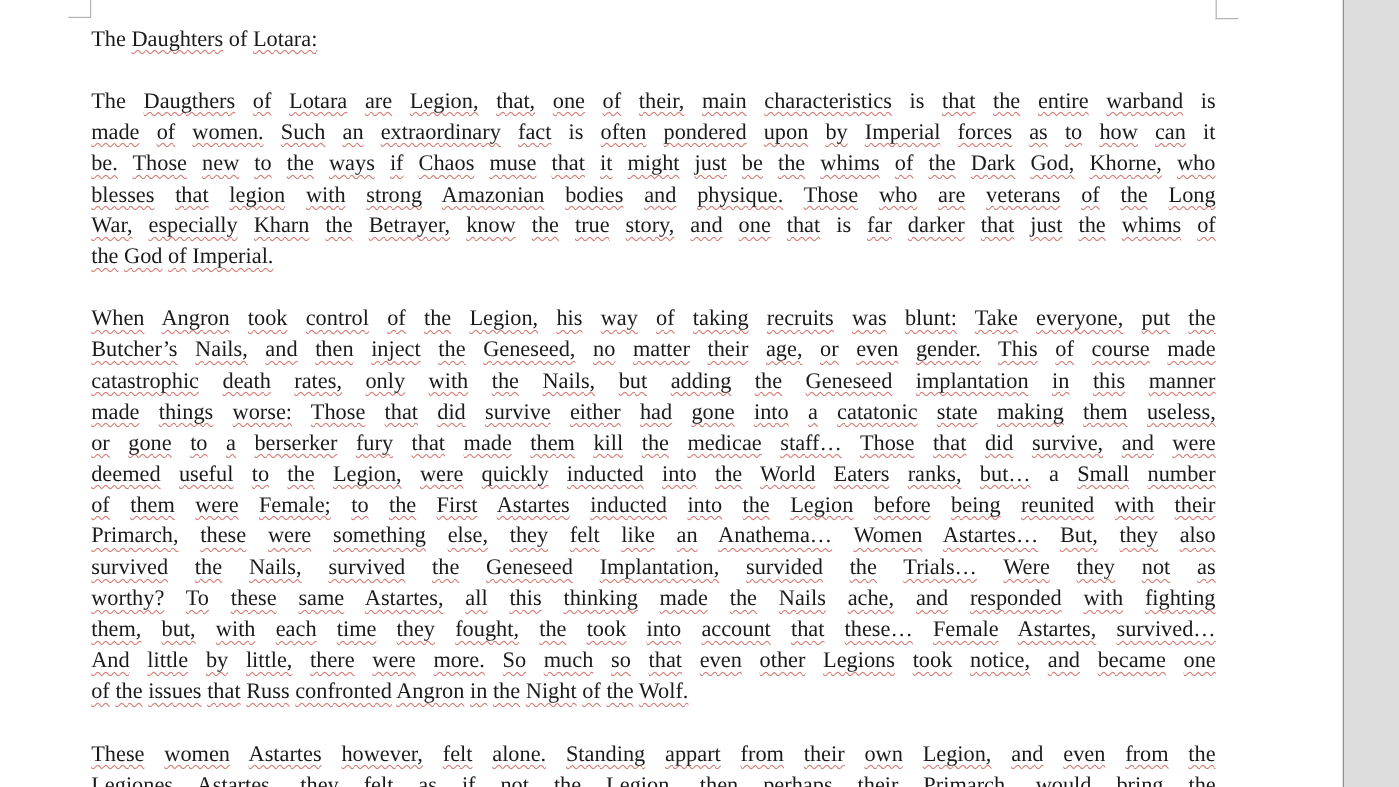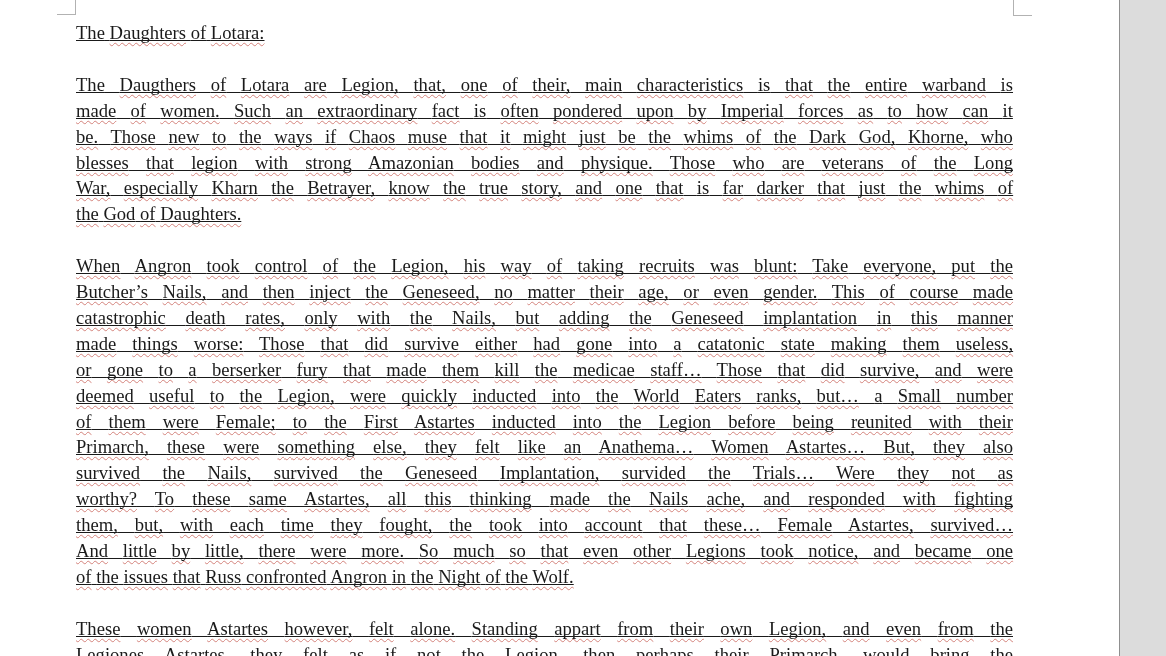--- a/index.html
+++ b/index.html
@@ -43,21 +43,21 @@
   }
   .content {
     position: absolute; left: 76px; top: 20px;
     width: 937px;
     color: var(--text);
     font-size: 18.6px;
     line-height: 25.9px;
   }
   .para { margin: 0 0 25.9px 0; }
   .para:last-child { margin-bottom: 0; }
-  .line { text-align: left; white-space: nowrap; text-decoration: underline; }
+  .line { text-align: left; white-space: nowrap; }
   .line.j { text-align: justify; text-align-last: justify; white-space: normal; }
   .w { }
   .sp {
     text-decoration-line: underline;
     text-decoration-style: wavy;
     text-decoration-color: var(--squig);
     text-decoration-thickness: 1px;
     text-underline-offset: 3px;
     text-decoration-skip-ink: none;
   }
@@ -71,21 +71,21 @@
   <div class="content" id="content">
       <div class="para">
         <div class="line"><span class="w">The</span> <span class="w sp">Daughters</span> <span class="w">of</span> <span class="w sp">Lotara:</span></div>
       </div>
       <div class="para">
         <div class="line j"><span class="w">The</span> <span class="w sp">Daugthers</span> <span class="w sp">of</span> <span class="w sp">Lotara</span> <span class="w sp">are</span> <span class="w sp">Legion,</span> <span class="w sp">that,</span> <span class="w sp">one</span> <span class="w sp">of</span> <span class="w sp">their,</span> <span class="w sp">main</span> <span class="w sp">characteristics</span> <span class="w">is</span> <span class="w sp">that</span> <span class="w sp">the</span> <span class="w sp">entire</span> <span class="w sp">warband</span> <span class="w">is</span></div>
         <div class="line j"><span class="w sp">made</span> <span class="w sp">of</span> <span class="w sp">women.</span> <span class="w sp">Such</span> <span class="w sp">an</span> <span class="w sp">extraordinary</span> <span class="w sp">fact</span> <span class="w">is</span> <span class="w sp">often</span> <span class="w sp">pondered</span> <span class="w sp">upon</span> <span class="w sp">by</span> <span class="w sp">Imperial</span> <span class="w sp">forces</span> <span class="w sp">as</span> <span class="w sp">to</span> <span class="w sp">how</span> <span class="w sp">can</span> <span class="w">it</span></div>
         <div class="line j"><span class="w sp">be.</span> <span class="w sp">Those</span> <span class="w sp">new</span> <span class="w sp">to</span> <span class="w sp">the</span> <span class="w sp">ways</span> <span class="w sp">if</span> <span class="w sp">Chaos</span> <span class="w sp">muse</span> <span class="w sp">that</span> <span class="w sp">it</span> <span class="w sp">might</span> <span class="w sp">just</span> <span class="w sp">be</span> <span class="w sp">the</span> <span class="w sp">whims</span> <span class="w sp">of</span> <span class="w sp">the</span> <span class="w sp">Dark</span> <span class="w sp">God,</span> <span class="w sp">Khorne,</span> <span class="w sp">who</span></div>
         <div class="line j"><span class="w sp">blesses</span> <span class="w sp">that</span> <span class="w sp">legion</span> <span class="w sp">with</span> <span class="w sp">strong</span> <span class="w sp">Amazonian</span> <span class="w sp">bodies</span> <span class="w sp">and</span> <span class="w sp">physique.</span> <span class="w sp">Those</span> <span class="w sp">who</span> <span class="w sp">are</span> <span class="w sp">veterans</span> <span class="w sp">of</span> <span class="w sp">the</span> <span class="w sp">Long</span></div>
         <div class="line j"><span class="w sp">War,</span> <span class="w sp">especially</span> <span class="w sp">Kharn</span> <span class="w sp">the</span> <span class="w sp">Betrayer,</span> <span class="w sp">know</span> <span class="w sp">the</span> <span class="w sp">true</span> <span class="w sp">story,</span> <span class="w sp">and</span> <span class="w sp">one</span> <span class="w sp">that</span> <span class="w">is</span> <span class="w sp">far</span> <span class="w sp">darker</span> <span class="w sp">that</span> <span class="w sp">just</span> <span class="w sp">the</span> <span class="w sp">whims</span> <span class="w sp">of</span></div>
-        <div class="line"><span class="w sp">the</span> <span class="w sp">God</span> <span class="w sp">of</span> <span class="w sp">Daughters.</span></div>
+        <div class="line"><span class="w sp">the</span> <span class="w sp">God</span> <span class="w sp">of</span> <span class="w sp">Imperial.</span></div>
       </div>
       <div class="para">
         <div class="line j"><span class="w sp">When</span> <span class="w sp">Angron</span> <span class="w sp">took</span> <span class="w sp">control</span> <span class="w sp">of</span> <span class="w sp">the</span> <span class="w sp">Legion,</span> <span class="w sp">his</span> <span class="w sp">way</span> <span class="w sp">of</span> <span class="w sp">taking</span> <span class="w sp">recruits</span> <span class="w sp">was</span> <span class="w sp">blunt:</span> <span class="w sp">Take</span> <span class="w sp">everyone,</span> <span class="w sp">put</span> <span class="w sp">the</span></div>
         <div class="line j"><span class="w sp">Butcher’s</span> <span class="w sp">Nails,</span> <span class="w sp">and</span> <span class="w sp">then</span> <span class="w sp">inject</span> <span class="w sp">the</span> <span class="w sp">Geneseed,</span> <span class="w sp">no</span> <span class="w sp">matter</span> <span class="w sp">their</span> <span class="w sp">age,</span> <span class="w sp">or</span> <span class="w sp">even</span> <span class="w sp">gender.</span> <span class="w sp">This</span> <span class="w sp">of</span> <span class="w sp">course</span> <span class="w sp">made</span></div>
         <div class="line j"><span class="w sp">catastrophic</span> <span class="w sp">death</span> <span class="w sp">rates,</span> <span class="w sp">only</span> <span class="w sp">with</span> <span class="w sp">the</span> <span class="w sp">Nails,</span> <span class="w sp">but</span> <span class="w sp">adding</span> <span class="w sp">the</span> <span class="w sp">Geneseed</span> <span class="w sp">implantation</span> <span class="w sp">in</span> <span class="w sp">this</span> <span class="w sp">manner</span></div>
         <div class="line j"><span class="w sp">made</span> <span class="w sp">things</span> <span class="w sp">worse:</span> <span class="w sp">Those</span> <span class="w sp">that</span> <span class="w sp">did</span> <span class="w sp">survive</span> <span class="w sp">either</span> <span class="w sp">had</span> <span class="w sp">gone</span> <span class="w sp">into</span> <span class="w sp">a</span> <span class="w sp">catatonic</span> <span class="w sp">state</span> <span class="w sp">making</span> <span class="w sp">them</span> <span class="w sp">useless,</span></div>
         <div class="line j"><span class="w sp">or</span> <span class="w sp">gone</span> <span class="w sp">to</span> <span class="w sp">a</span> <span class="w sp">berserker</span> <span class="w sp">fury</span> <span class="w sp">that</span> <span class="w sp">made</span> <span class="w sp">them</span> <span class="w sp">kill</span> <span class="w sp">the</span> <span class="w sp">medicae</span> <span class="w sp">staff…</span> <span class="w sp">Those</span> <span class="w sp">that</span> <span class="w sp">did</span> <span class="w sp">survive,</span> <span class="w sp">and</span> <span class="w sp">were</span></div>
         <div class="line j"><span class="w sp">deemed</span> <span class="w sp">useful</span> <span class="w sp">to</span> <span class="w sp">the</span> <span class="w sp">Legion,</span> <span class="w sp">were</span> <span class="w sp">quickly</span> <span class="w sp">inducted</span> <span class="w sp">into</span> <span class="w sp">the</span> <span class="w sp">World</span> <span class="w sp">Eaters</span> <span class="w sp">ranks,</span> <span class="w sp">but…</span> <span class="w">a</span> <span class="w sp">Small</span> <span class="w sp">number</span></div>
         <div class="line j"><span class="w sp">of</span> <span class="w sp">them</span> <span class="w sp">were</span> <span class="w sp">Female;</span> <span class="w sp">to</span> <span class="w sp">the</span> <span class="w sp">First</span> <span class="w sp">Astartes</span> <span class="w sp">inducted</span> <span class="w sp">into</span> <span class="w sp">the</span> <span class="w sp">Legion</span> <span class="w sp">before</span> <span class="w sp">being</span> <span class="w sp">reunited</span> <span class="w sp">with</span> <span class="w sp">their</span></div>
         <div class="line j"><span class="w sp">Primarch,</span> <span class="w sp">these</span> <span class="w sp">were</span> <span class="w sp">something</span> <span class="w sp">else,</span> <span class="w sp">they</span> <span class="w sp">felt</span> <span class="w sp">like</span> <span class="w sp">an</span> <span class="w sp">Anathema…</span> <span class="w sp">Women</span> <span class="w sp">Astartes…</span> <span class="w sp">But,</span> <span class="w sp">they</span> <span class="w sp">also</span></div>

